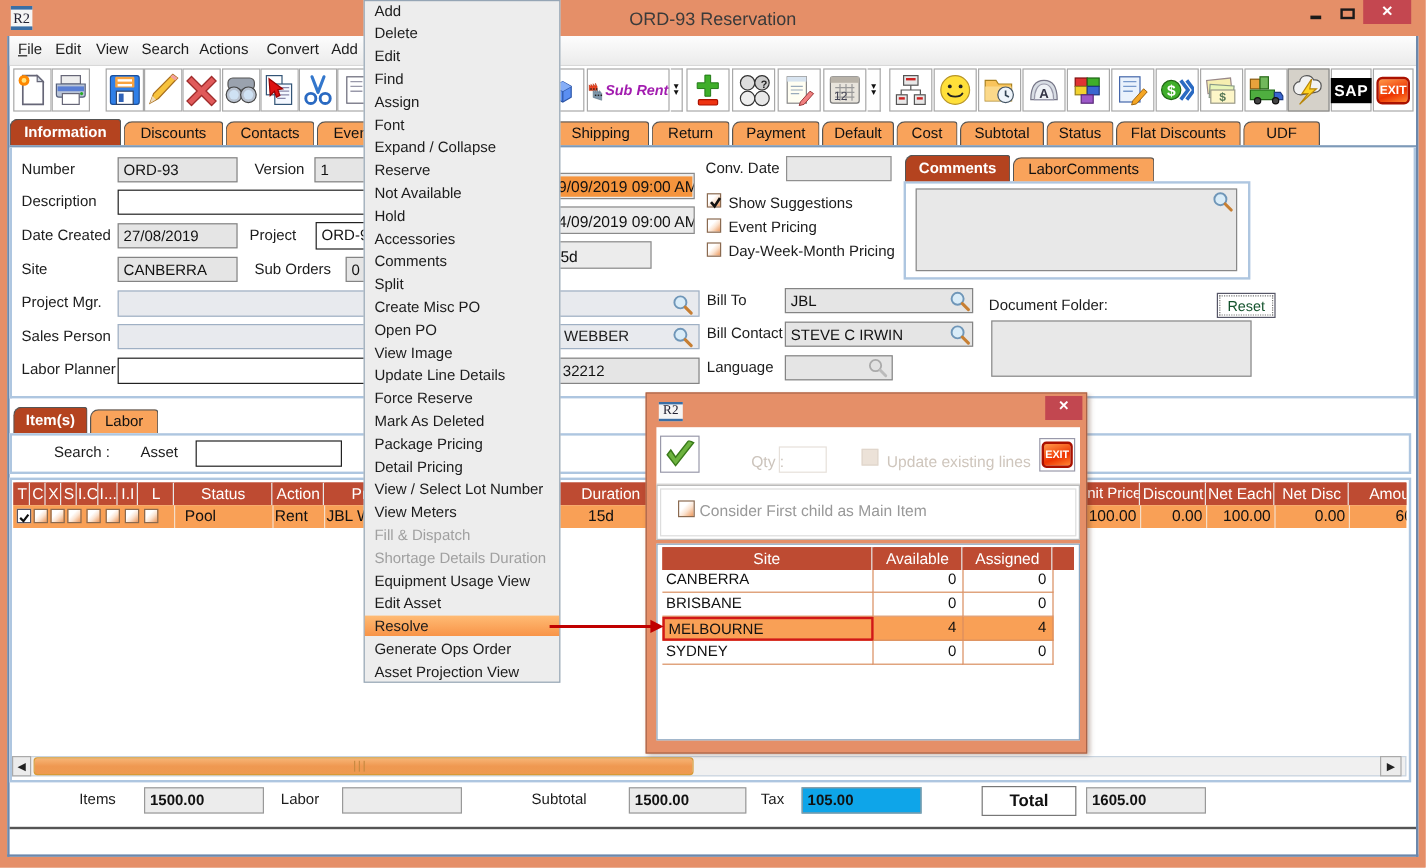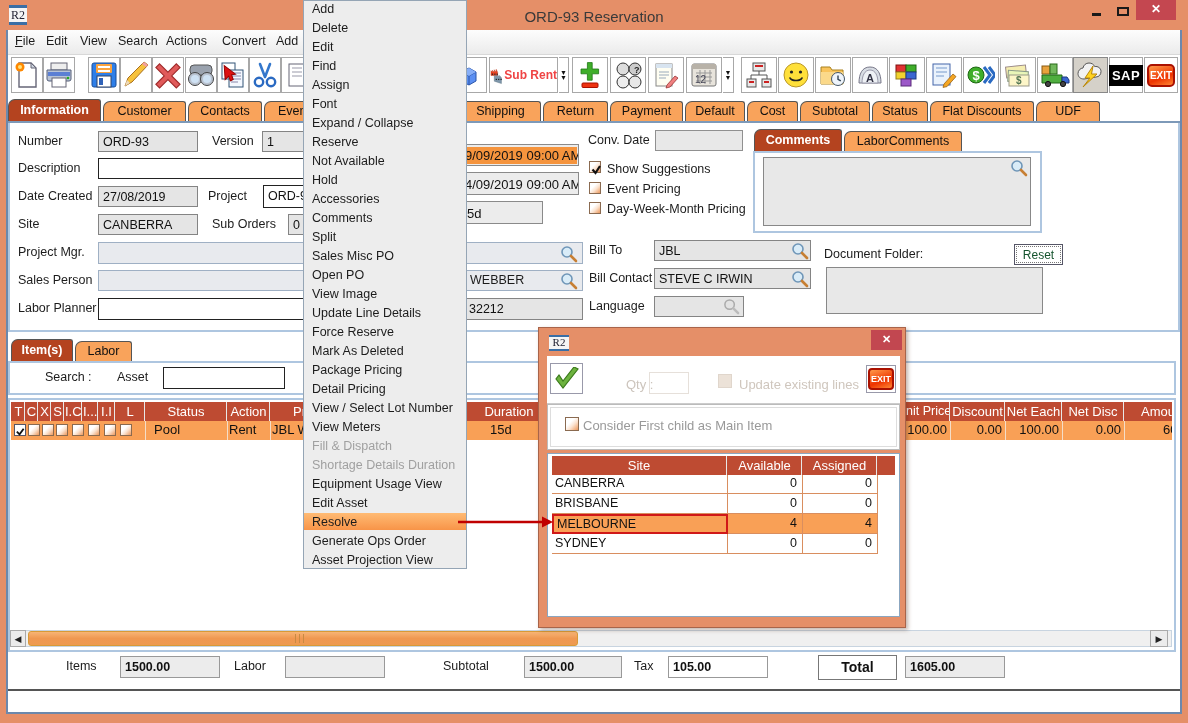--- a/index.html
+++ b/index.html
@@ -125,21 +125,21 @@
   <svg width="28" height="30" viewBox="0 0 28 30" style="margin-right:1px;">
         <path d="M2 16V6l3 3V5l4 4V4l4 5V3l3 6v7z" fill="#ee4422" stroke="#aa2200" stroke-width="0.8"></path>
         <rect x="4" y="12" width="2.6" height="2.6" fill="#222"></rect>
         <rect x="9" y="12" width="2.6" height="2.6" fill="#222"></rect>
         <rect x="14" y="12" width="2.6" height="2.6" fill="#222"></rect>
         <path d="M9 28V16l3 3v-4l4 4v-4l4 5v-4l4 5v12z" fill="#7f98ac" stroke="#4a6172" stroke-width="0.8"></path>
         <rect x="12" y="23" width="2.6" height="2.6" fill="#222"></rect>
         <rect x="17" y="23" width="2.6" height="2.6" fill="#222"></rect>
         <rect x="22" y="23" width="2.6" height="2.6" fill="#222"></rect>
       </svg>
-  <span style="font-size:12px;font-weight:bold;color:#ef4444;white-space:nowrap;">Sub Rent</span>
+  <span style="font-size:12px;font-weight:bold;color:#a21caf;white-space:nowrap;font-style:italic;">Sub Rent</span>
 </div>
 <div class="tbtn" style="left:559px;width:10px;padding:0;flex-direction:column;border-left:none;">
       <span style="font-size:7px;line-height:5px;color:#111;">▼</span>
       <span style="font-size:7px;line-height:5px;color:#111;">▼</span>
     </div>
 <div class="tbtn" style="left:572px;width:36px;">
       <svg width="26" height="28" viewBox="0 0 26 28">
         <path d="M10 2h6v8h8v6h-8v8h-6v-8H2v-6h8z" fill="#3fae2a" stroke="#1e7714" transform="scale(0.8) translate(3,0)"></path>
         <rect x="5" y="22" width="16" height="4.5" rx="1" fill="#ee3311" stroke="#aa1100"></rect>
       </svg>
@@ -258,21 +258,21 @@
 <div class="tbtn" style="left:1109px;width:34px;">
       <div style="background:#000;color:#fff;font-size:13px;font-weight:bold;padding:3px 3px;letter-spacing:0.5px;">SAP</div>
     </div>
 <div class="tbtn" style="left:1144px;width:34px;">
       <div style="background:linear-gradient(160deg,#ff9a4a,#ee3300 60%,#ff8833);border:2px solid #aa1100;border-radius:5px;color:#fff;font-size:10px;font-weight:bold;padding:4px 1px;">EXIT</div>
     </div>
 </div>
 
 <div id="maintabs">
 <div class="tab sel" style="left:8px;top:99px;width:93px;">Information</div>
-<div class="tab" style="left:103px;top:101px;height:20px;line-height:18px;width:83px;">Customer</div>
+<div class="tab" style="left:103px;top:101px;height:20px;line-height:18px;width:83px;">Discounts</div>
 <div class="tab" style="left:188px;top:101px;height:20px;line-height:18px;width:74px;">Contacts</div>
 <div class="tab" style="left:264px;top:101px;height:20px;line-height:18px;width:60px;">Event</div>
 <div class="tab" style="left:460px;top:101px;height:20px;line-height:18px;width:81px;">Shipping</div>
 <div class="tab" style="left:543px;top:101px;height:20px;line-height:18px;width:65px;">Return</div>
 <div class="tab" style="left:610px;top:101px;height:20px;line-height:18px;width:73px;">Payment</div>
 <div class="tab" style="left:685px;top:101px;height:20px;line-height:18px;width:60px;">Default</div>
 <div class="tab" style="left:747px;top:101px;height:20px;line-height:18px;width:51px;">Cost</div>
 <div class="tab" style="left:800px;top:101px;height:20px;line-height:18px;width:70px;">Subtotal</div>
 <div class="tab" style="left:872px;top:101px;height:20px;line-height:18px;width:56px;">Status</div>
 <div class="tab" style="left:930px;top:101px;height:20px;line-height:18px;width:104px;">Flat Discounts</div>
@@ -454,41 +454,41 @@
 </div>
 
 <div id="bottom">
 <div class="lbl" style="left:66px;top:659px;">Items</div>
 <div class="fld" style="left:120px;top:656px;width:100px;height:22px;background:#ececec;border:1.5px solid #999;font-weight:bold;">1500.00</div>
 <div class="lbl" style="left:234px;top:659px;">Labor</div>
 <div class="fld" style="left:285px;top:656px;width:100px;height:22px;background:#ececec;border:1.5px solid #999;"></div>
 <div class="lbl" style="left:443px;top:659px;">Subtotal</div>
 <div class="fld" style="left:524px;top:656px;width:98px;height:22px;background:#ececec;border:1.5px solid #999;font-weight:bold;">1500.00</div>
 <div class="lbl" style="left:634px;top:659px;">Tax</div>
-<div class="fld" style="left:668px;top:656px;width:100px;height:22px;background:#ffffff;border:1.5px solid #999;font-weight:bold;">105.00</div>
+<div class="fld" style="left:668px;top:656px;width:100px;height:22px;background:#0ea5e9;border:1.5px solid #999;font-weight:bold;">105.00</div>
 <div class="abs" style="left:818px;top:655px;width:79px;height:25px;background:#fff;border:1.5px solid #777;font-size:14px;font-weight:bold;color:#111;text-align:center;line-height:23px;">Total</div>
 <div class="fld" style="left:905px;top:656px;width:100px;height:22px;background:#ececec;border:1.5px solid #999;font-weight:bold;">1605.00</div>
 <div class="abs" style="left:8px;top:689px;width:1172px;height:2px;background:#555;"></div>
 </div>
 
 <div id="ctxmenu" style="position:absolute;left:303px;top:0;width:164px;height:569px;background:#ededed;border:1px solid #95a5b5;z-index:10;">
 <div class="mi" style="top:1px;">Add</div>
 <div class="mi" style="top:20px;">Delete</div>
 <div class="mi" style="top:39px;">Edit</div>
 <div class="mi" style="top:58px;">Find</div>
 <div class="mi" style="top:77px;">Assign</div>
 <div class="mi" style="top:96px;">Font</div>
 <div class="mi" style="top:115px;">Expand / Collapse</div>
 <div class="mi" style="top:134px;">Reserve</div>
 <div class="mi" style="top:153px;">Not Available</div>
 <div class="mi" style="top:172px;">Hold</div>
 <div class="mi" style="top:191px;">Accessories</div>
 <div class="mi" style="top:210px;">Comments</div>
 <div class="mi" style="top:229px;">Split</div>
-<div class="mi" style="top:248px;">Sales Misc PO</div>
+<div class="mi" style="top:248px;">Create Misc PO</div>
 <div class="mi" style="top:267px;">Open PO</div>
 <div class="mi" style="top:286px;">View Image</div>
 <div class="mi" style="top:305px;">Update Line Details</div>
 <div class="mi" style="top:324px;">Force Reserve</div>
 <div class="mi" style="top:343px;">Mark As Deleted</div>
 <div class="mi" style="top:362px;">Package Pricing</div>
 <div class="mi" style="top:381px;">Detail Pricing</div>
 <div class="mi" style="top:400px;">View / Select Lot Number</div>
 <div class="mi" style="top:419px;">View Meters</div>
 <div class="mi dis" style="top:438px;">Fill &amp; Dispatch</div>

